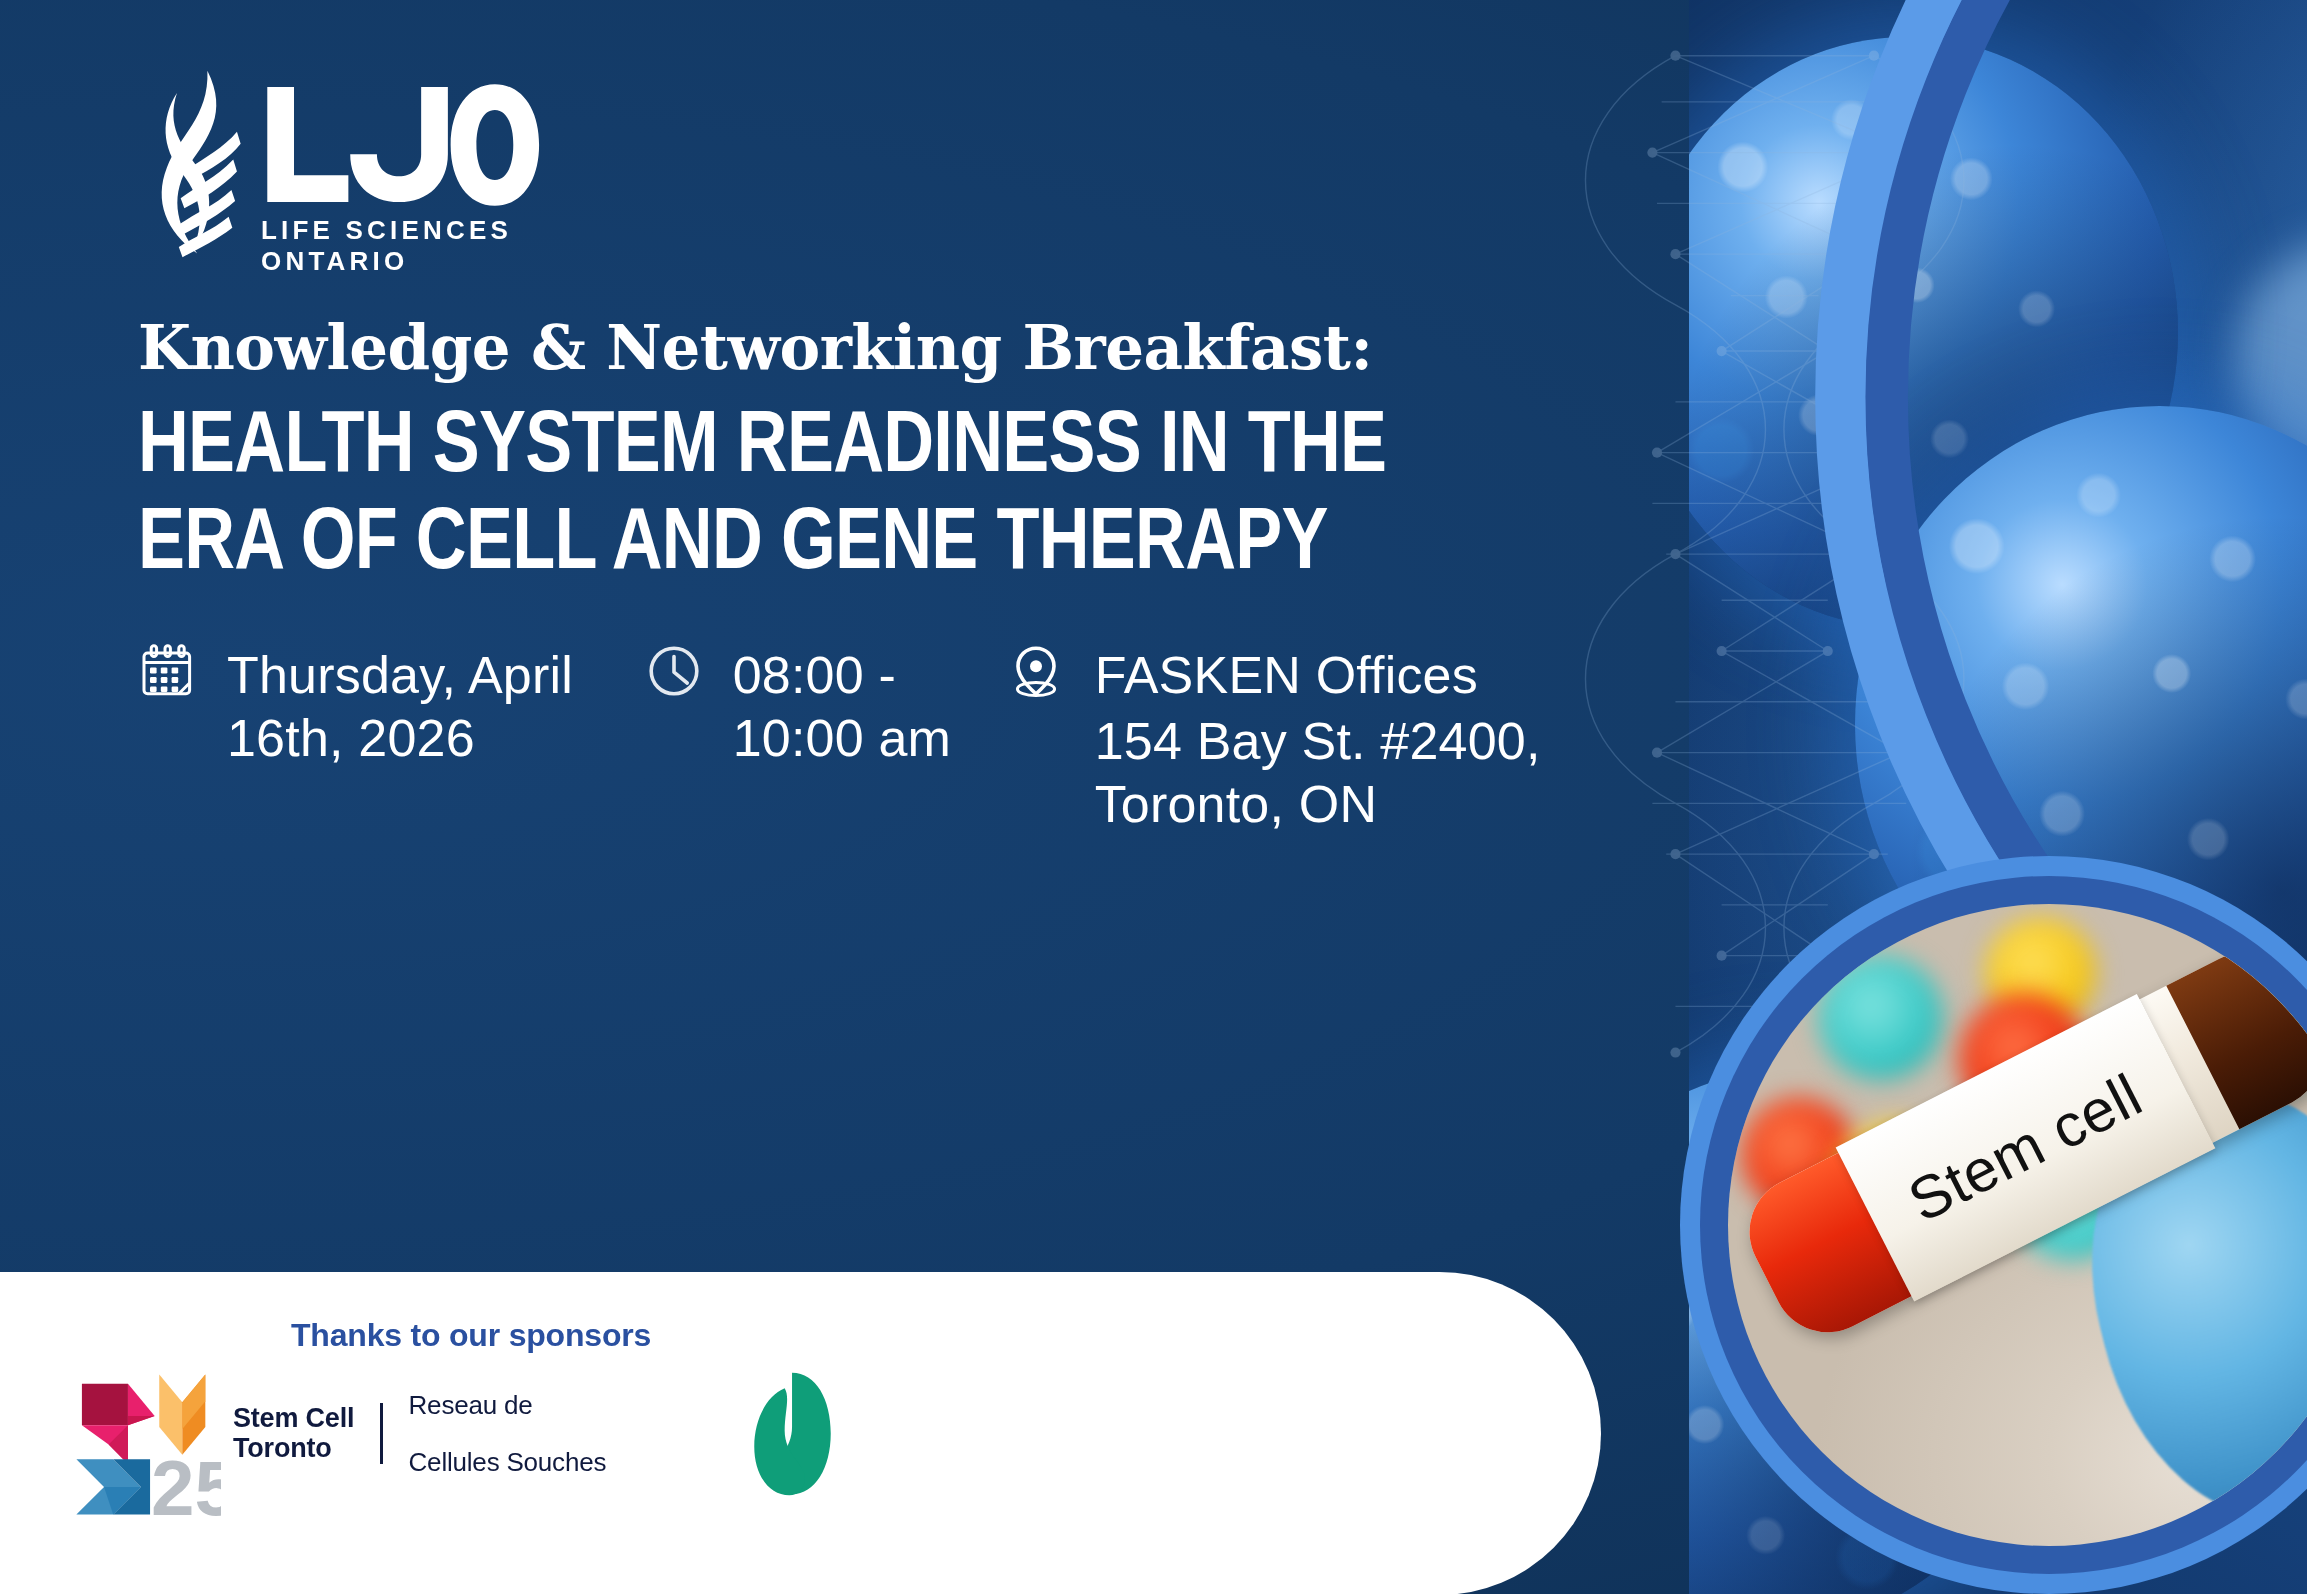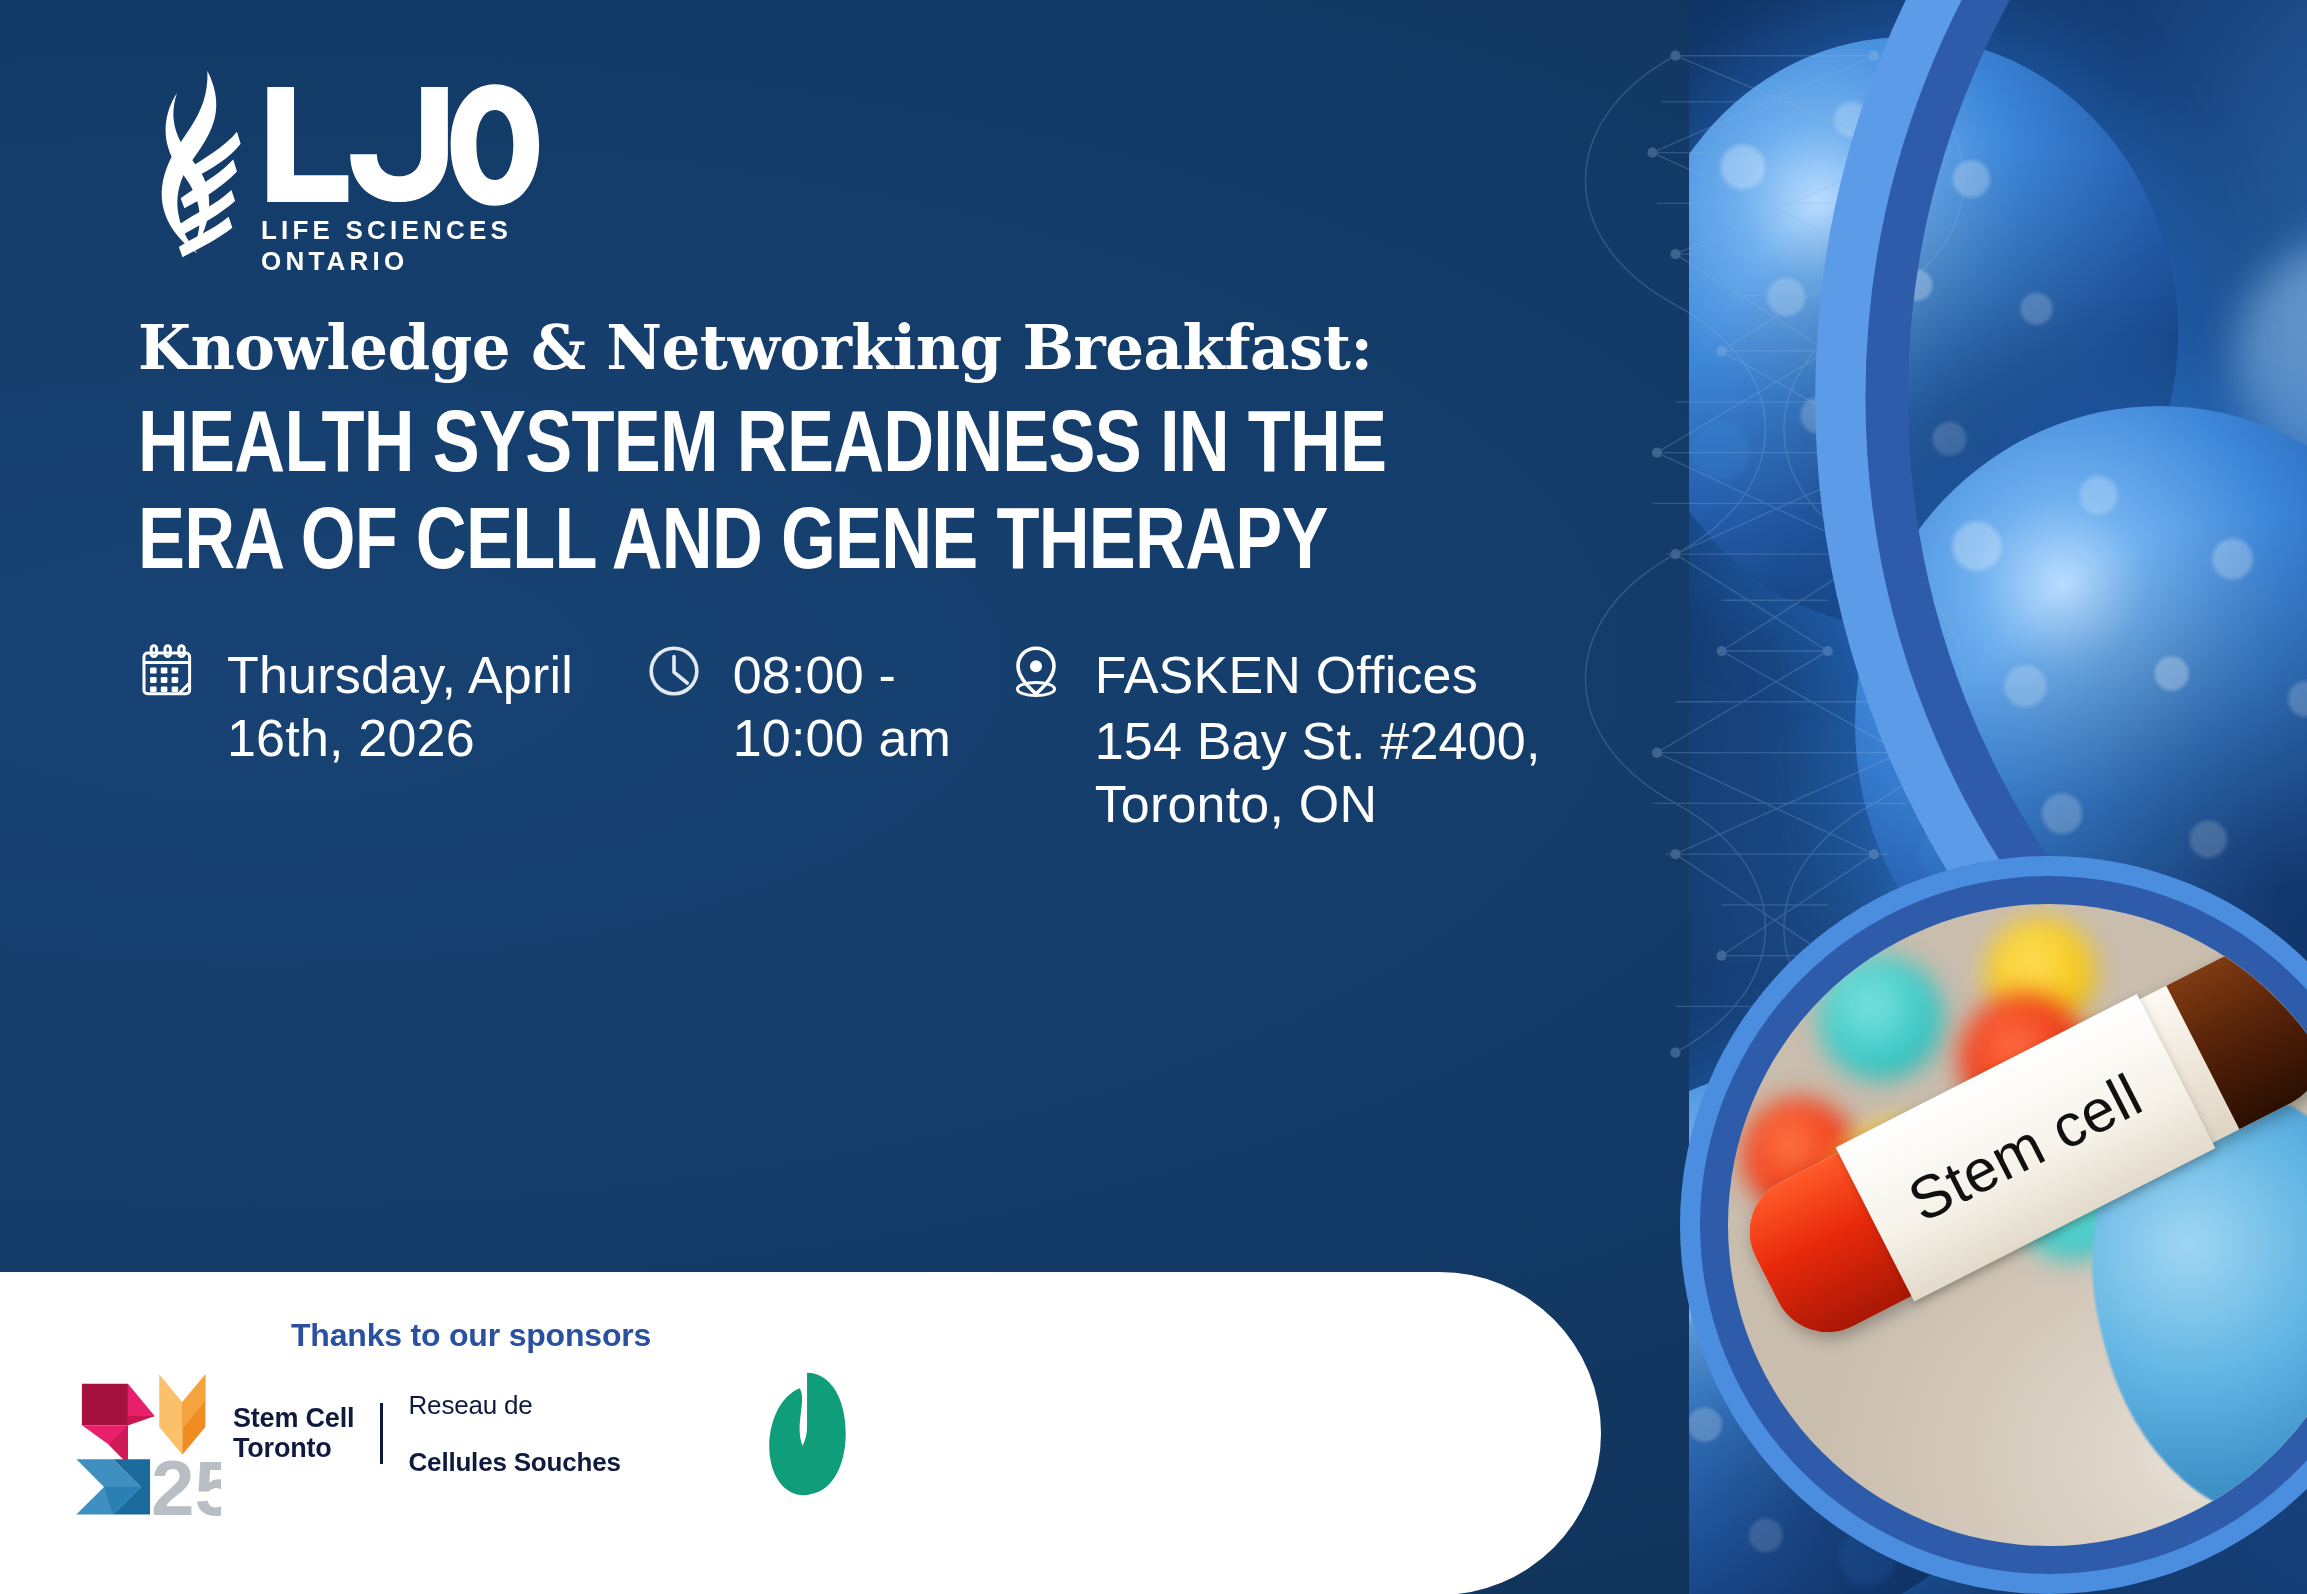--- a/index.html
+++ b/index.html
@@ -134,21 +134,21 @@
   .scn-words{
     color:#101a3e;font-size:27px;font-weight:700;line-height:1.09;
     letter-spacing:-0.2px;white-space:nowrap;
   }
   .scn-divider{
     width:2.3px;height:61px;background:#101a3e;margin:0 14px;flex:0 0 auto;
   }
   .scn-fr{
     color:#101a3e;font-size:26px;line-height:1.11;letter-spacing:-0.2px;white-space:nowrap;
   }
-  .scn-fr .b{font-weight:700;margin-top:28px;}
+  .scn-fr .b{font-weight:400;margin-top:28px;}
   .thanks{
     position:absolute;left:291px;top:45px;
     color:#2a50a0;font-size:32px;font-weight:700;letter-spacing:-0.2px;
     white-space:nowrap;
   }
   .cytiva{
     display:flex;align-items:center;gap:24px;margin-left:138px;
   }
   .cytiva-word{
     color:#16161a;font-size:82px;font-weight:700;letter-spacing:-2.8px;

